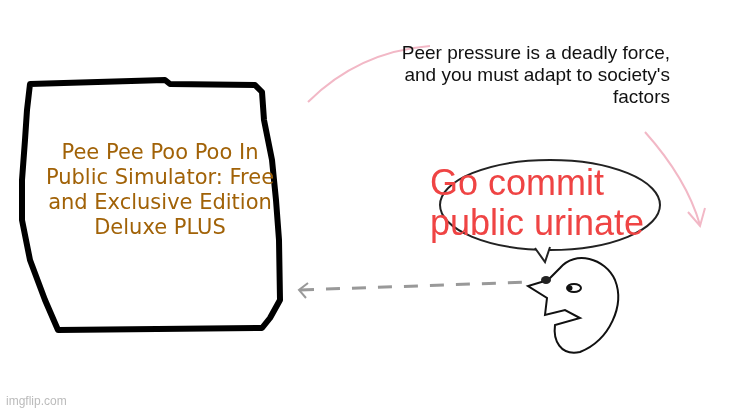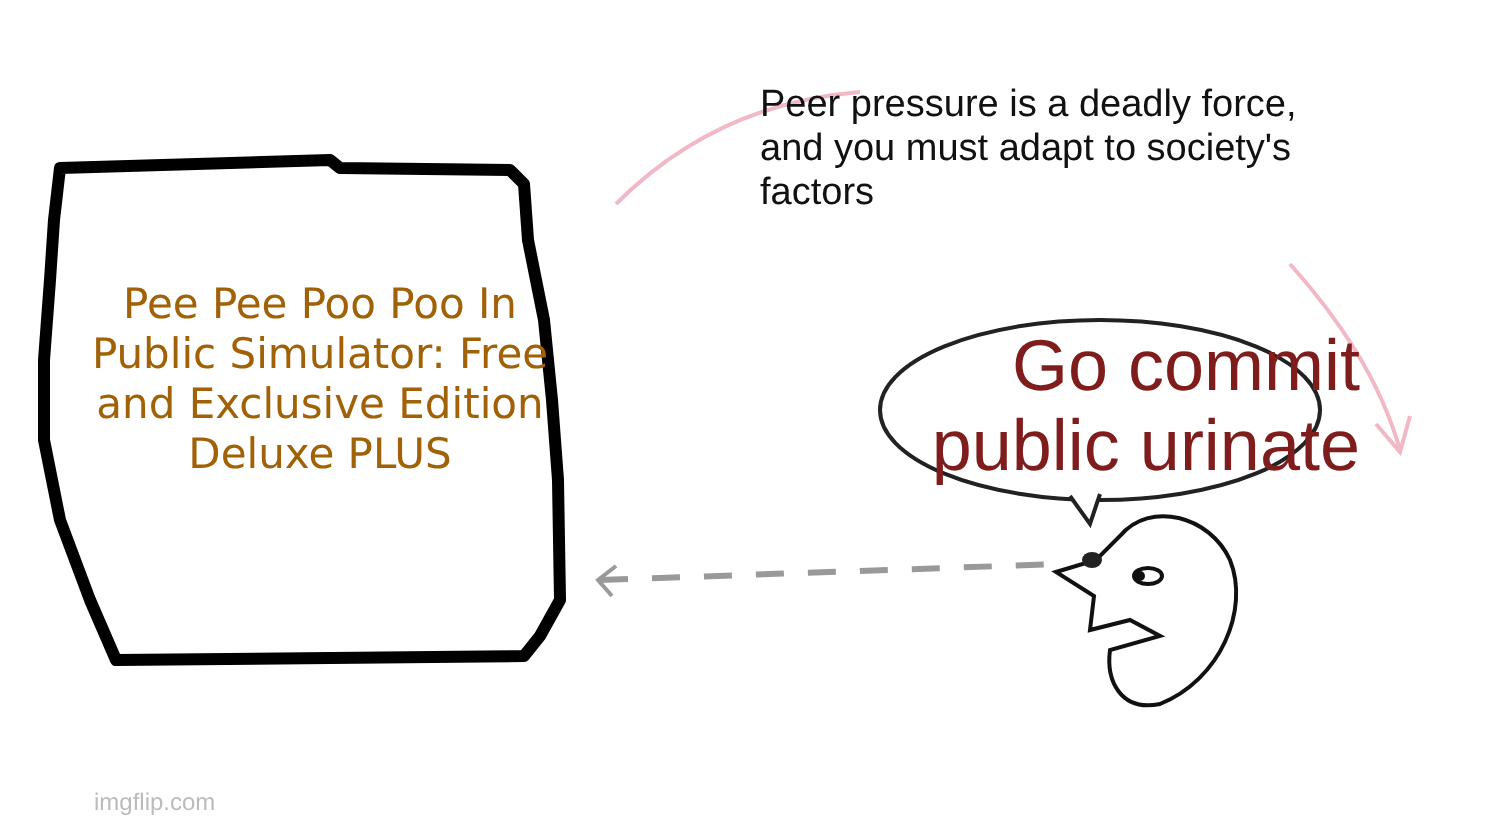--- a/index.html
+++ b/index.html
@@ -1,24 +1,24 @@
 <!DOCTYPE html>
 <html><head>
 <meta charset="utf-8">
 <style>
   html, body { margin:0; padding:0; background:#fff; }
   body { width:747px; height:410px; position:relative; overflow:hidden; font-family:"Liberation Sans", sans-serif; }
   .canvas { position:absolute; left:0; top:0; width:747px; height:410px; }
   .box-text { position:absolute; left:30px; top:140px; width:260px; text-align:center;
     font-family:"DejaVu Sans", sans-serif; font-size:21px; line-height:25px; color:#a16207; }
-  .caption { position:absolute; left:380px; top:42px; width:290px; text-align:left;
+  .caption { position:absolute; left:380px; top:42px; width:290px; text-align:right;
     font-size:19px; line-height:22px; color:#111; }
-  .bubble-text { position:absolute; left:430px; top:163px; width:250px; text-align:right;
-    font-size:36px; line-height:40px; color:#7f1d1d; }
-  .watermark { position:absolute; left:6px; top:394px; font-size:12px; color:#bbb;margin-left:41px; }
+  .bubble-text { position:absolute; left:430px; top:163px; width:250px; text-align:left;
+    font-size:36px; line-height:40px; color:#ef4444; }
+  .watermark { position:absolute; left:6px; top:394px; font-size:12px; color:#bbb; }
 </style>
 </head>
 <body>
 
 <svg class="canvas" viewBox="0 0 747 410" xmlns="http://www.w3.org/2000/svg">
 
   <path d="M30,84 L165,80 L170,84 L255,85 L262,92 L264,120 L268,140 L272,160 L276,200 L279,240 L280,300 L270,318 L262,328 L58,330 L45,300 L30,260 L22,220 L22,180 L25,140 L27,110 Z" fill="none" stroke="#000" stroke-width="6" stroke-linejoin="round"></path>
 
   <path d="M308,102 C340,70 380,50 430,46" fill="none" stroke="#f2b8c6" stroke-width="2"></path>
 

